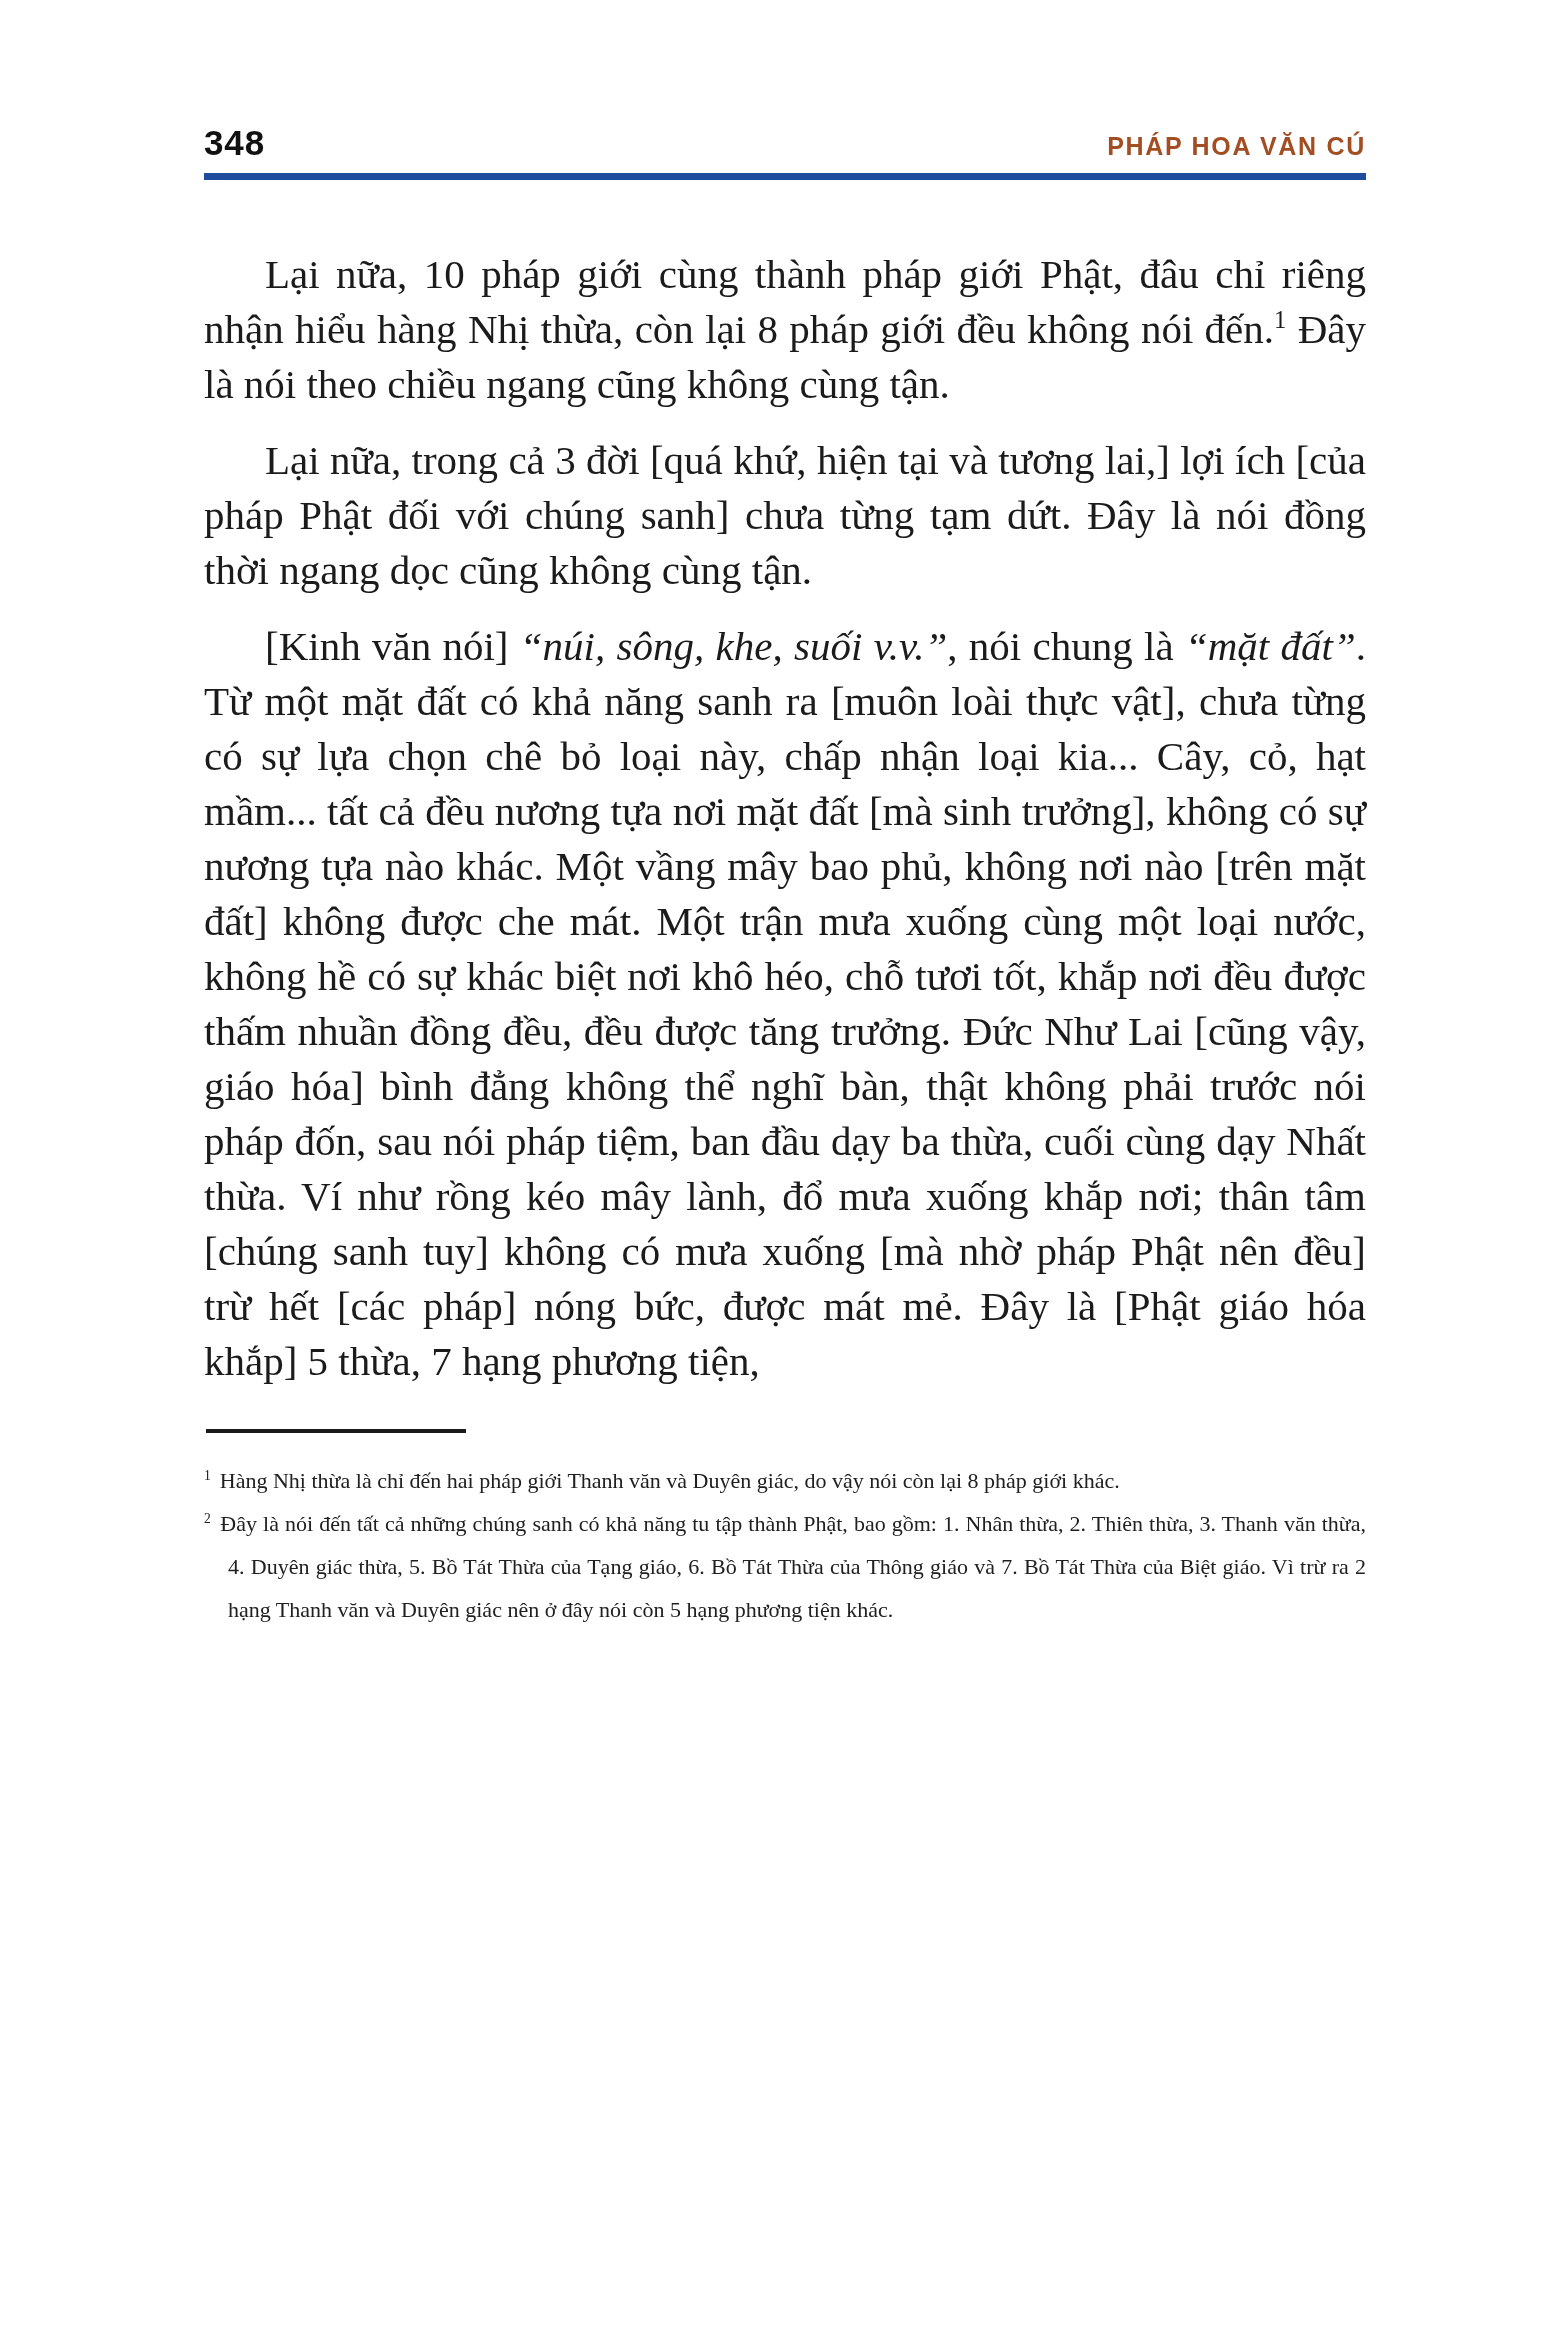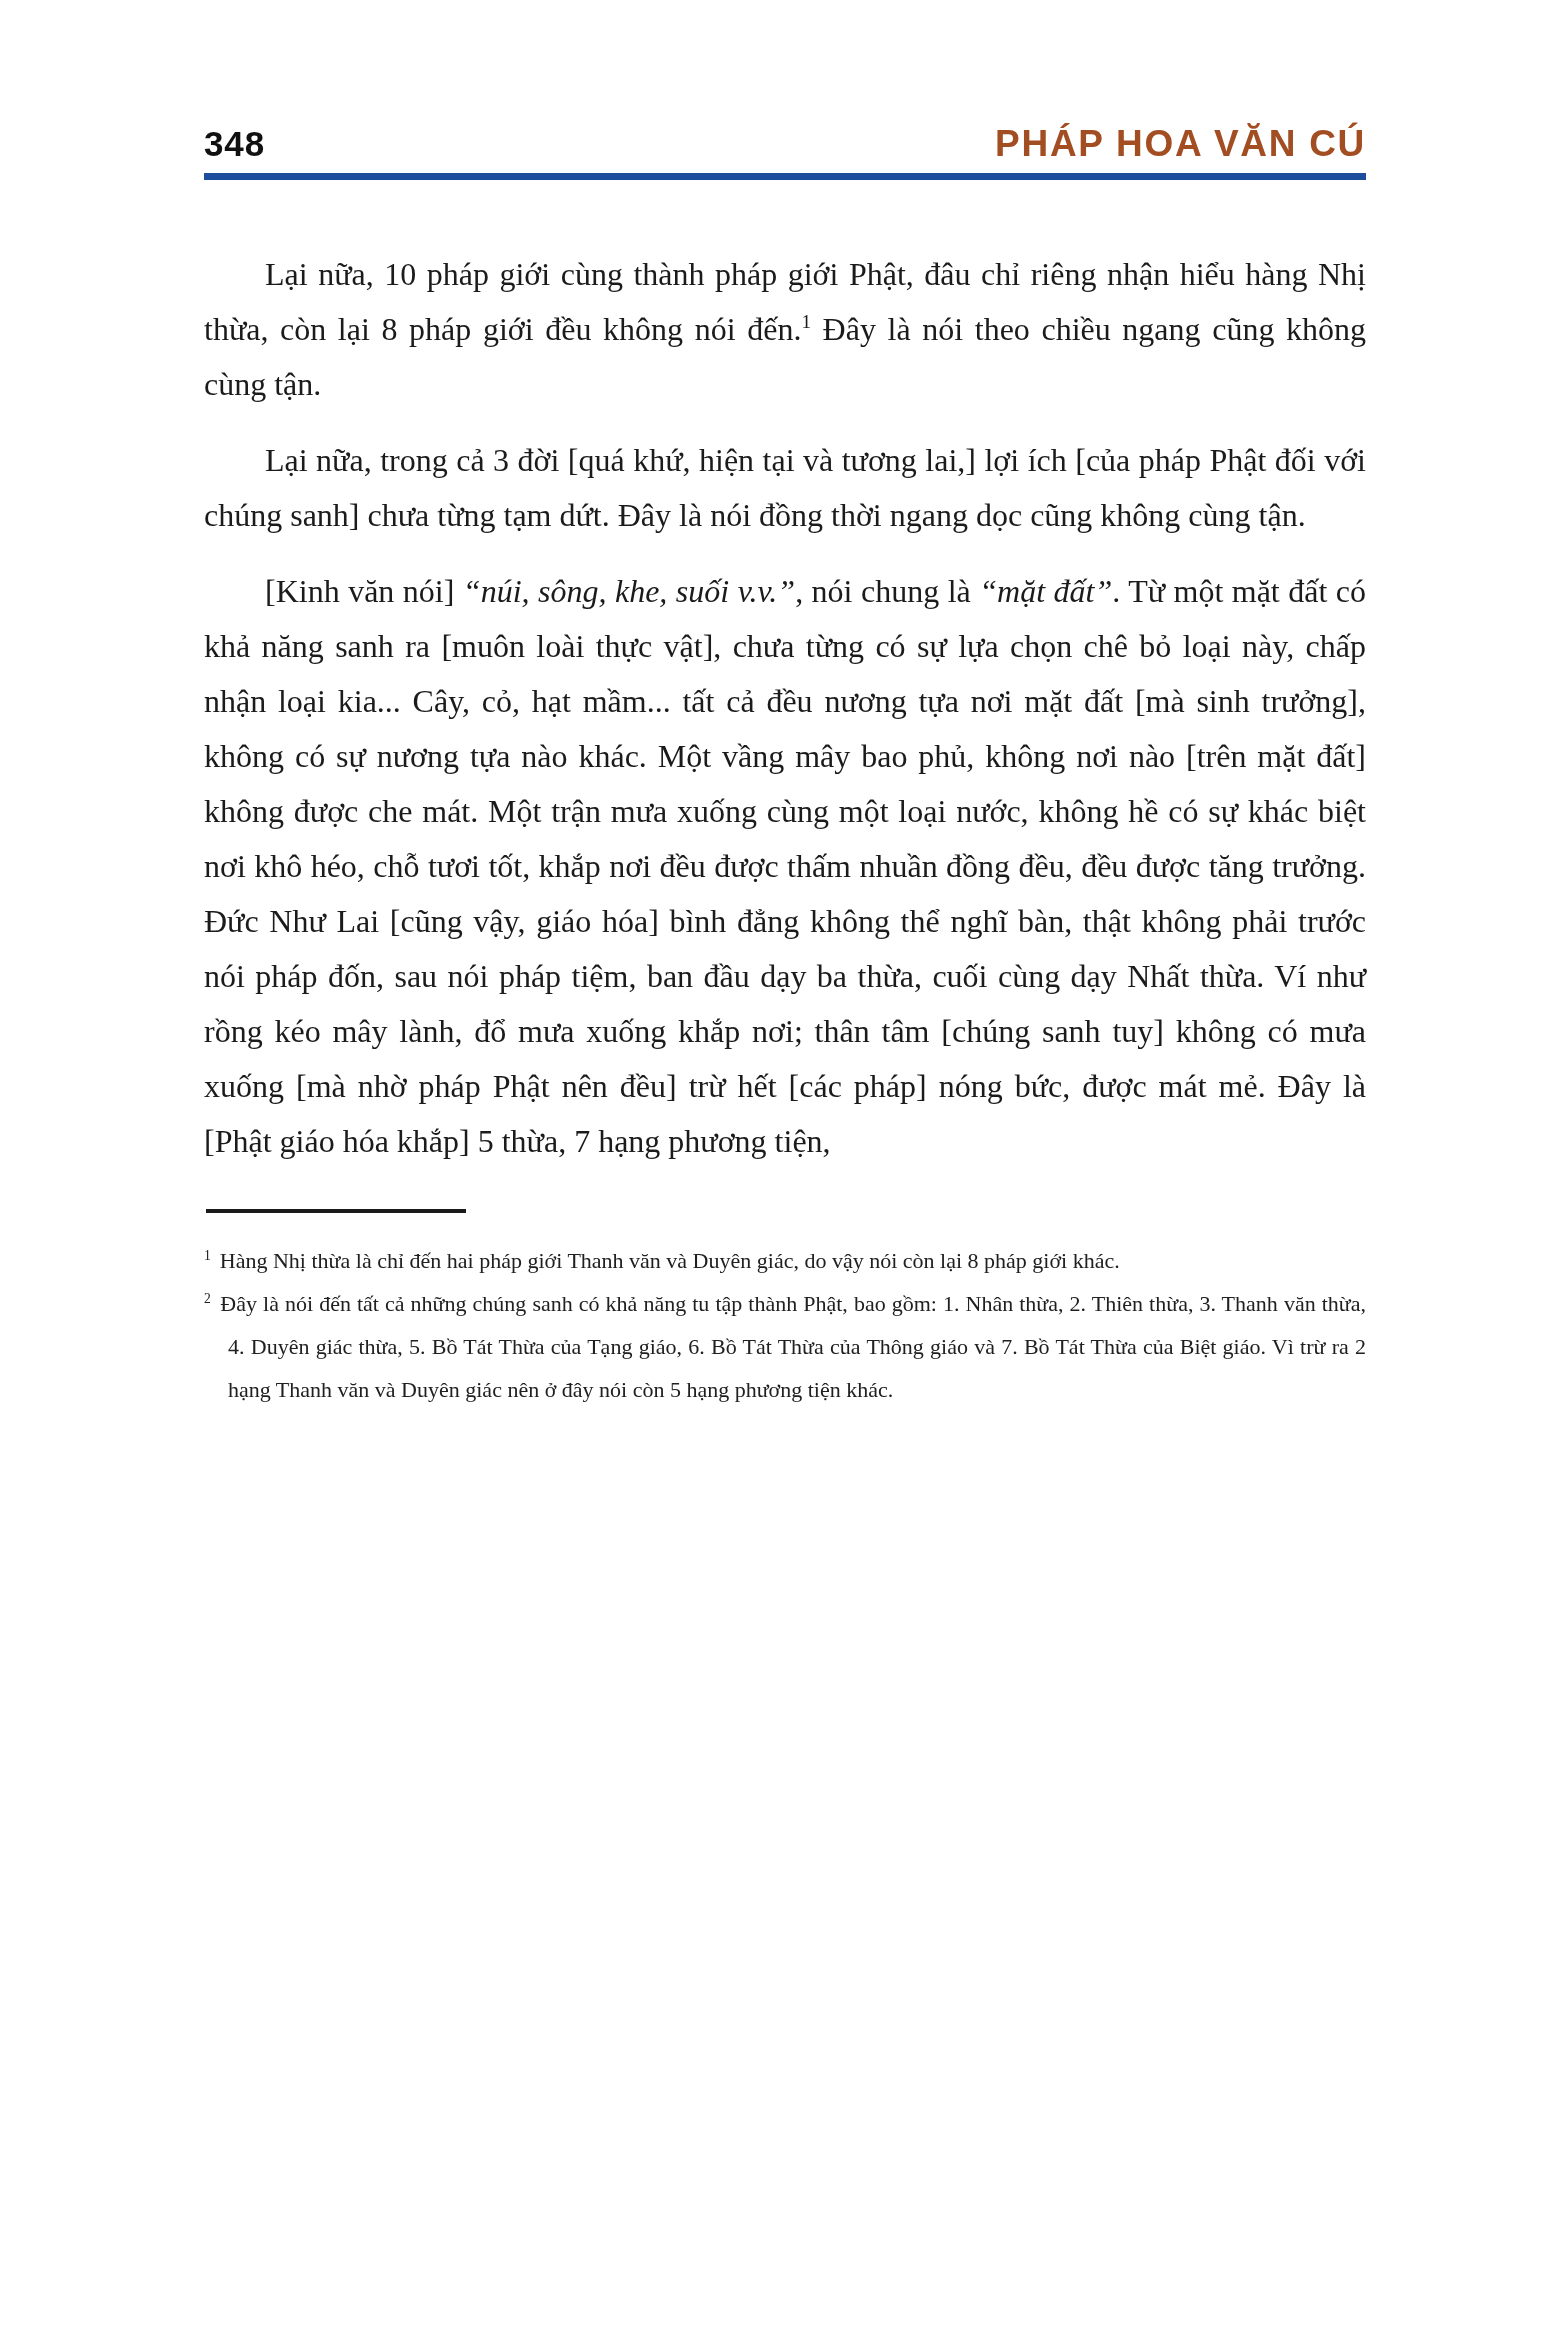--- a/index.html
+++ b/index.html
@@ -28,42 +28,42 @@
     align-items:baseline;
     font-family:"Liberation Sans","DejaVu Sans",sans-serif;
     font-weight:bold;
   }
   .page-number{
     font-size:35px;
     letter-spacing:0.9px;
     color:#111111;
   }
   .running-title{
-    font-size:37px;
+    font-size:25px;
     letter-spacing:1.7px;
     color:var(--title-brown);
   }
   .header-rule{
     position:absolute;
     left:204px;
     right:195px;
     top:173px;
     height:7px;
     background:var(--accent-blue);
   }
   
   .text-column{
     position:absolute;
     left:204px;
     width:1162px;
     top:247px;
   }
   .para{
     margin:0 0 21px 0;
-    font-size:32px;
+    font-size:41px;
     line-height:55px;
     text-align:justify;
     text-indent:61px;
   }
   .para em{font-style:italic;}
   .para sup{
     font-size:60%;
     vertical-align:super;
     line-height:0;
   }

